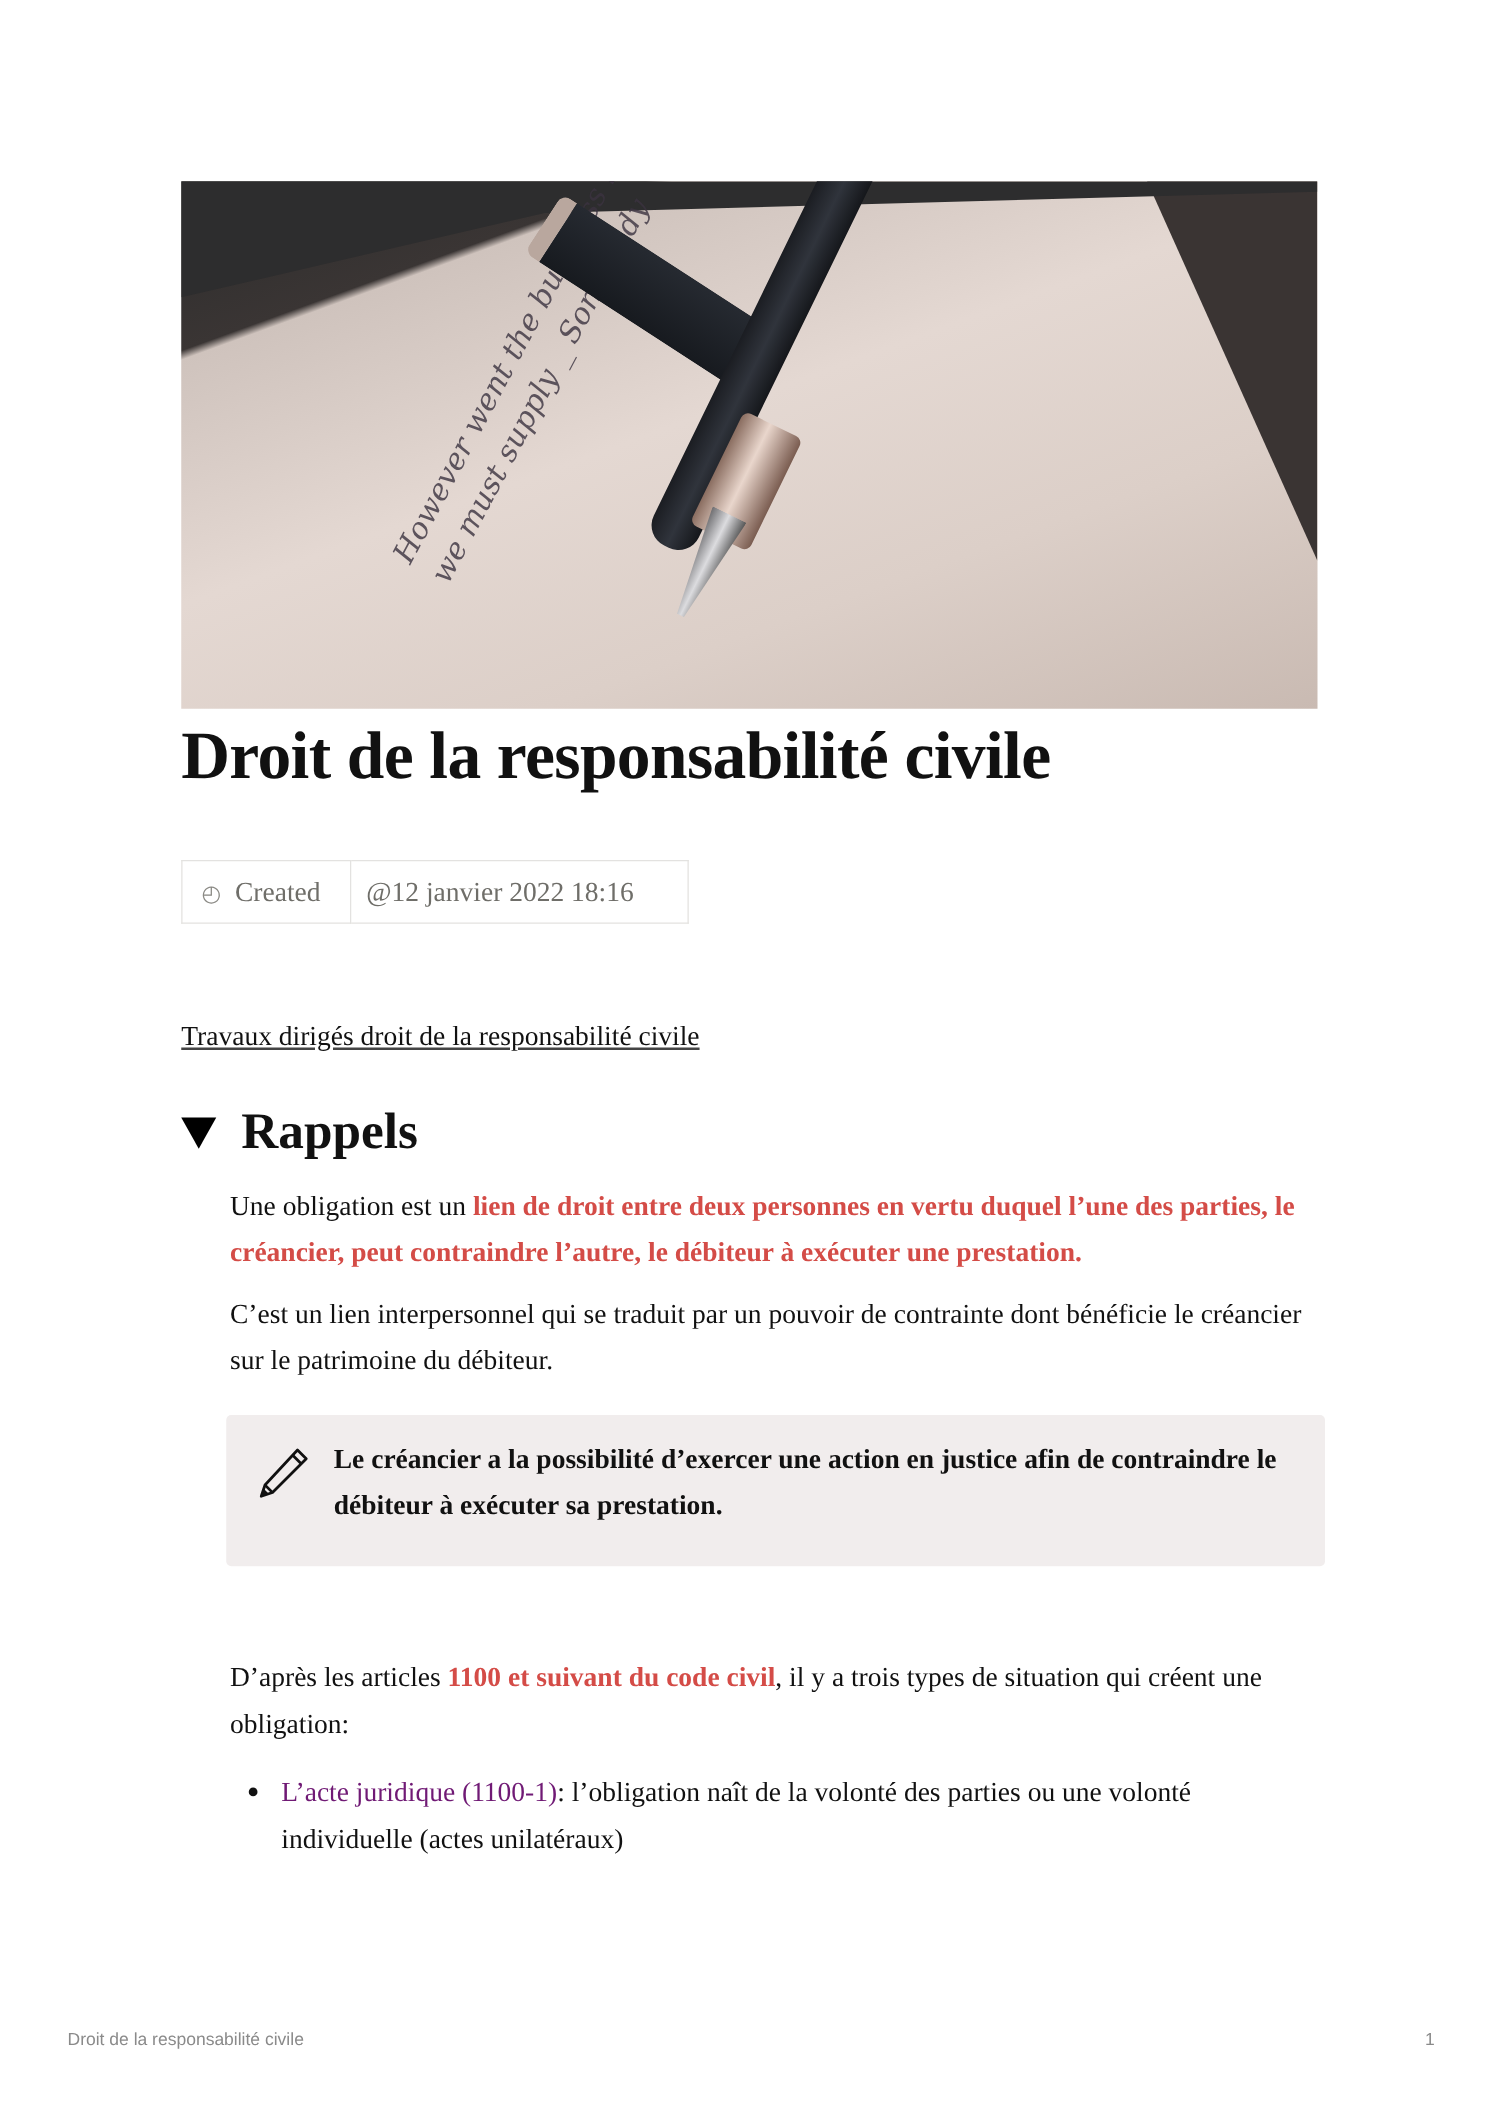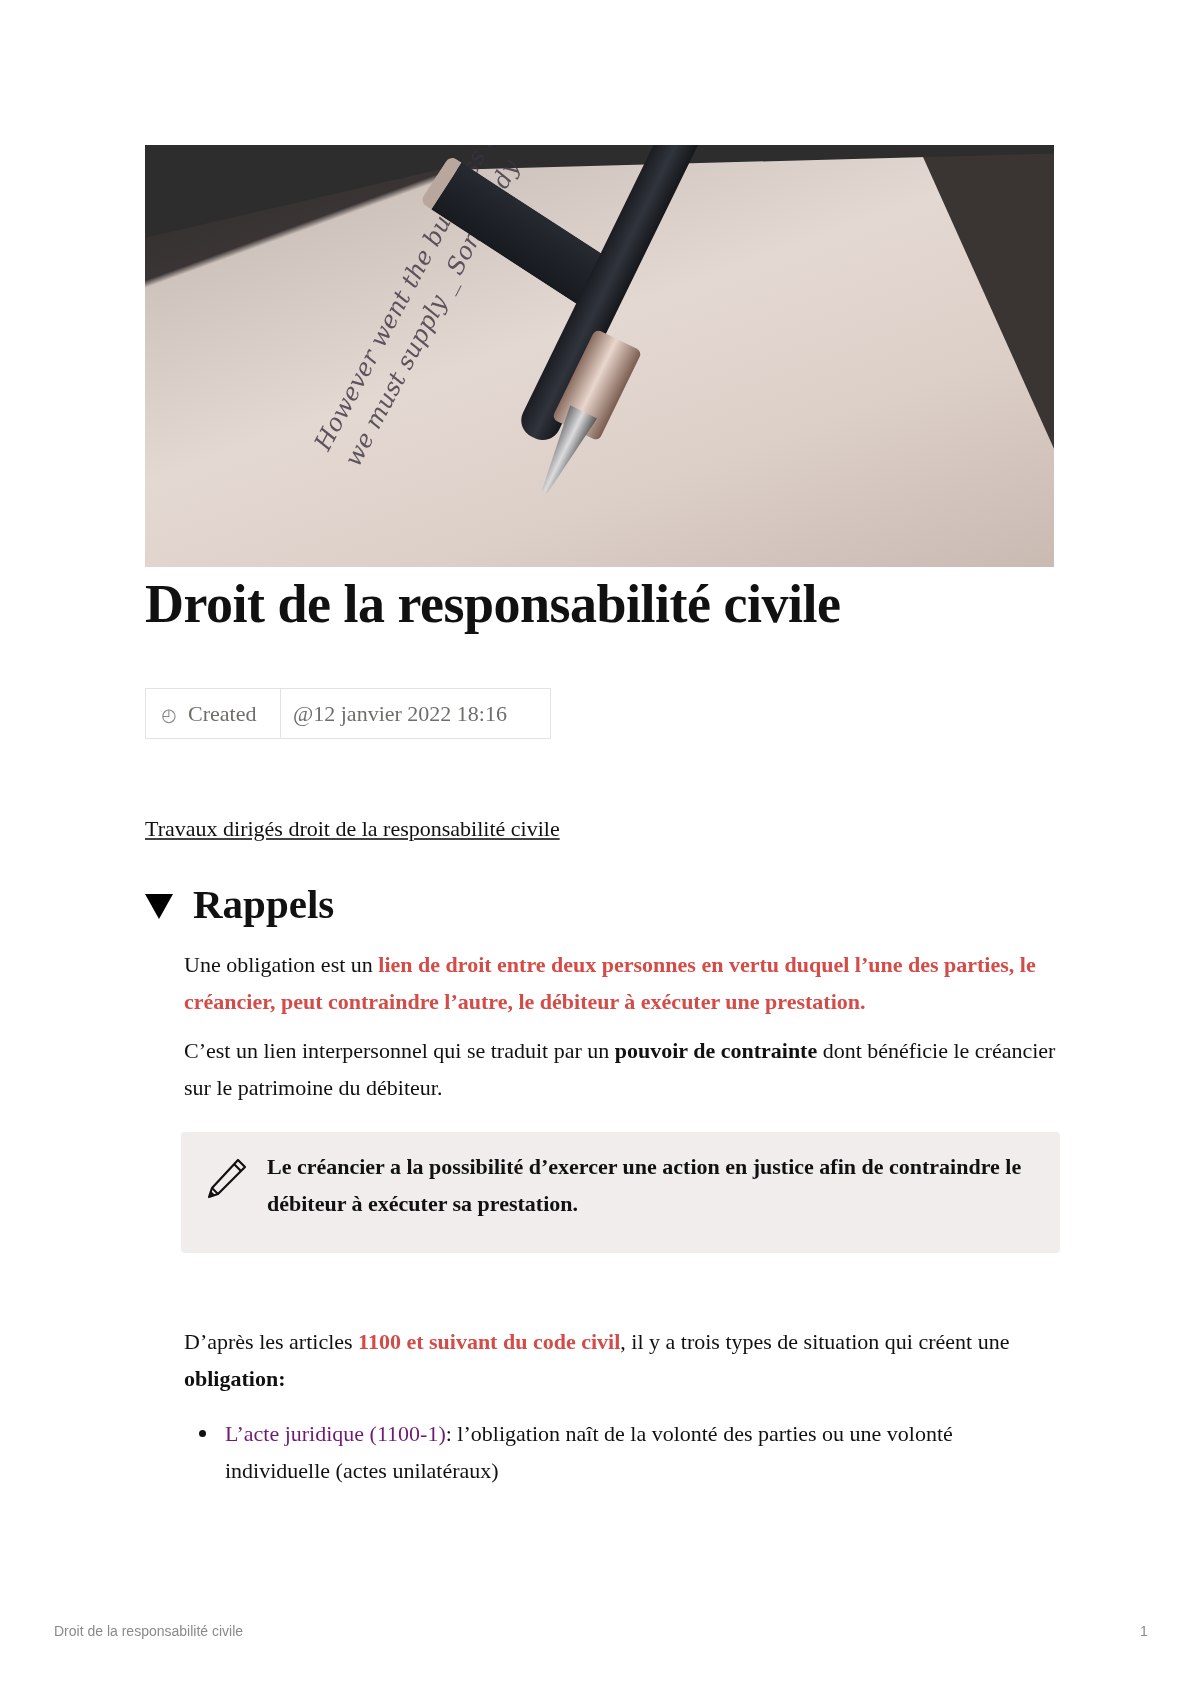--- a/index.html
+++ b/index.html
@@ -27,21 +27,21 @@
   .props { position:absolute; left:145px; top:688px; border-collapse:collapse; font-size:22px; color:#6f6e69; }
   .props td { border:1px solid #e3e2e0; height:49px; padding:0 12px; vertical-align:middle;margin-top:28px; }
   .props td.k { width:110px; }
   .props td.v { width:245px; }
   .props .ico { display:inline-block; width:22px; margin-right:8px; text-align:center; font-size:18px; color:#8a8984; }
   .link-page { position:absolute; left:145px; top:816px; font-size:22px; color:#111; text-decoration:underline; text-decoration-color:#444; }
   .h-rappels { position:absolute; left:145px; top:876px; margin:0; font-size:41px; font-weight:bold; line-height:56px; display:flex; align-items:center; }
   .tri { display:inline-block; width:0; height:0; border-left:14px solid transparent; border-right:14px solid transparent; border-top:25px solid #000; margin-right:20px; margin-top:4px; cursor:pointer; }
   .p { position:absolute; left:184px; width:880px; font-size:22px; line-height:37px; margin:0; }
   .red { color:#d44c47; font-weight:bold; }
-  b.dark { font-weight:bold; }
+  b.dark { font-weight:normal; }
   .callout { position:absolute; left:181px; top:1132px; width:879px; height:121px; background:#f1eded; border-radius:4px;font-weight:bold; }
   .callout .pencil { position:absolute; left:24px; top:24px; width:44px; height:44px; }
   .callout .ctext { position:absolute; left:86px; top:16px; width:770px; font-size:22px; line-height:37px; }
   .bullet-item { position:absolute; left:205px; top:1415px; width:855px; font-size:22px; line-height:37px; }
   .bullet-item .dot { position:absolute; left:-6px; top:15px; width:7px; height:7px; border-radius:50%; background:#111; }
   .bullet-item .btext { position:absolute; left:20px; top:0; width:835px; }
   .bluelink { color:#701a75; text-decoration-color:#222; }
   .footer-l { position:absolute; left:54px; top:1623px; font-family:"Liberation Sans", sans-serif; font-size:14px; color:#8a8a8a; }
   .footer-r { position:absolute; left:1140px; top:1623px; font-family:"Liberation Sans", sans-serif; font-size:14px; color:#8a8a8a; }
 </style>

